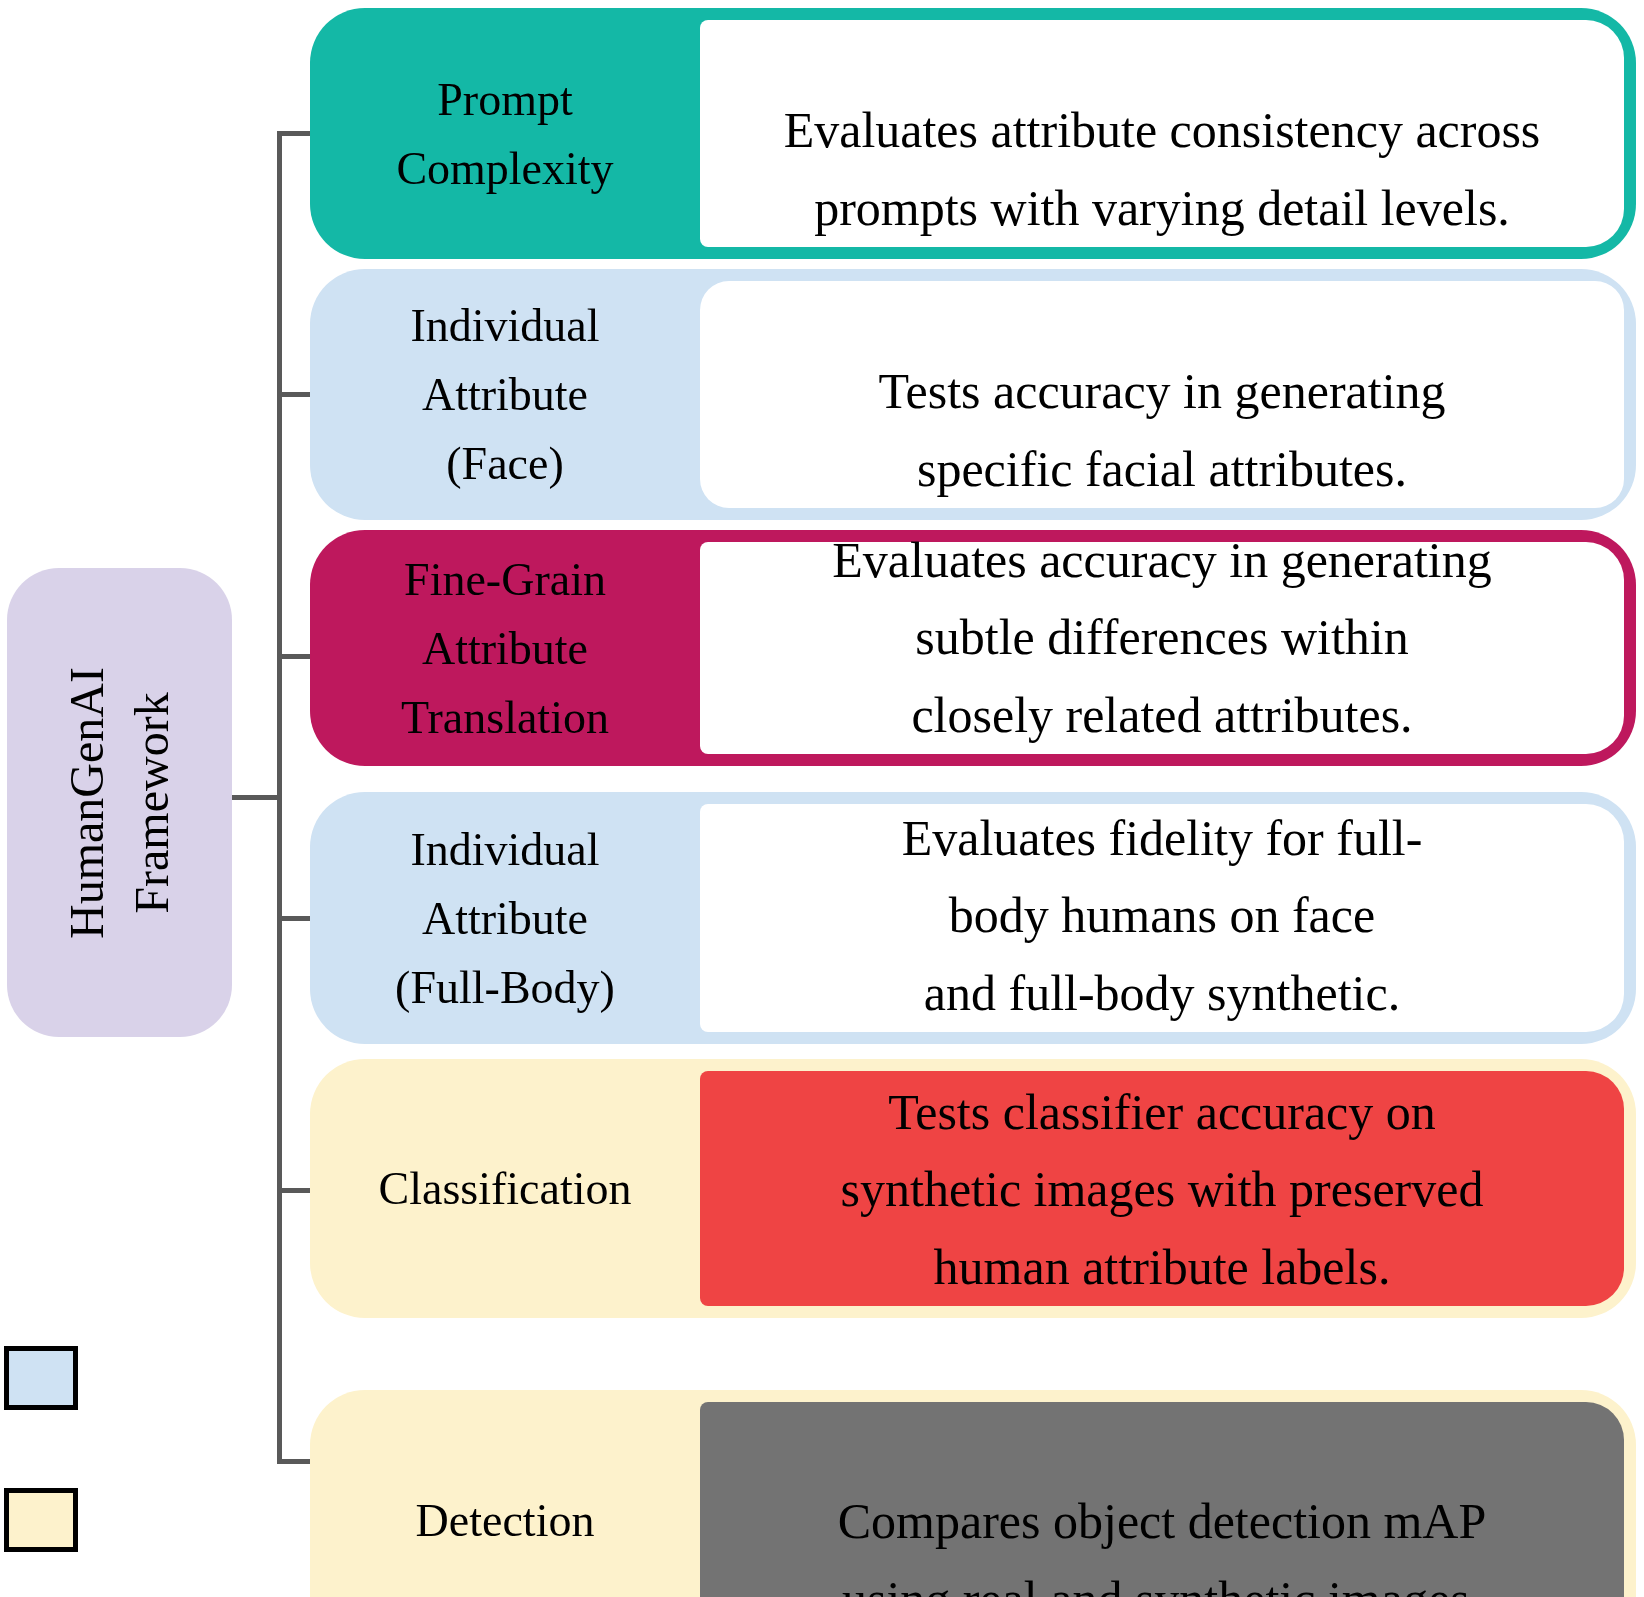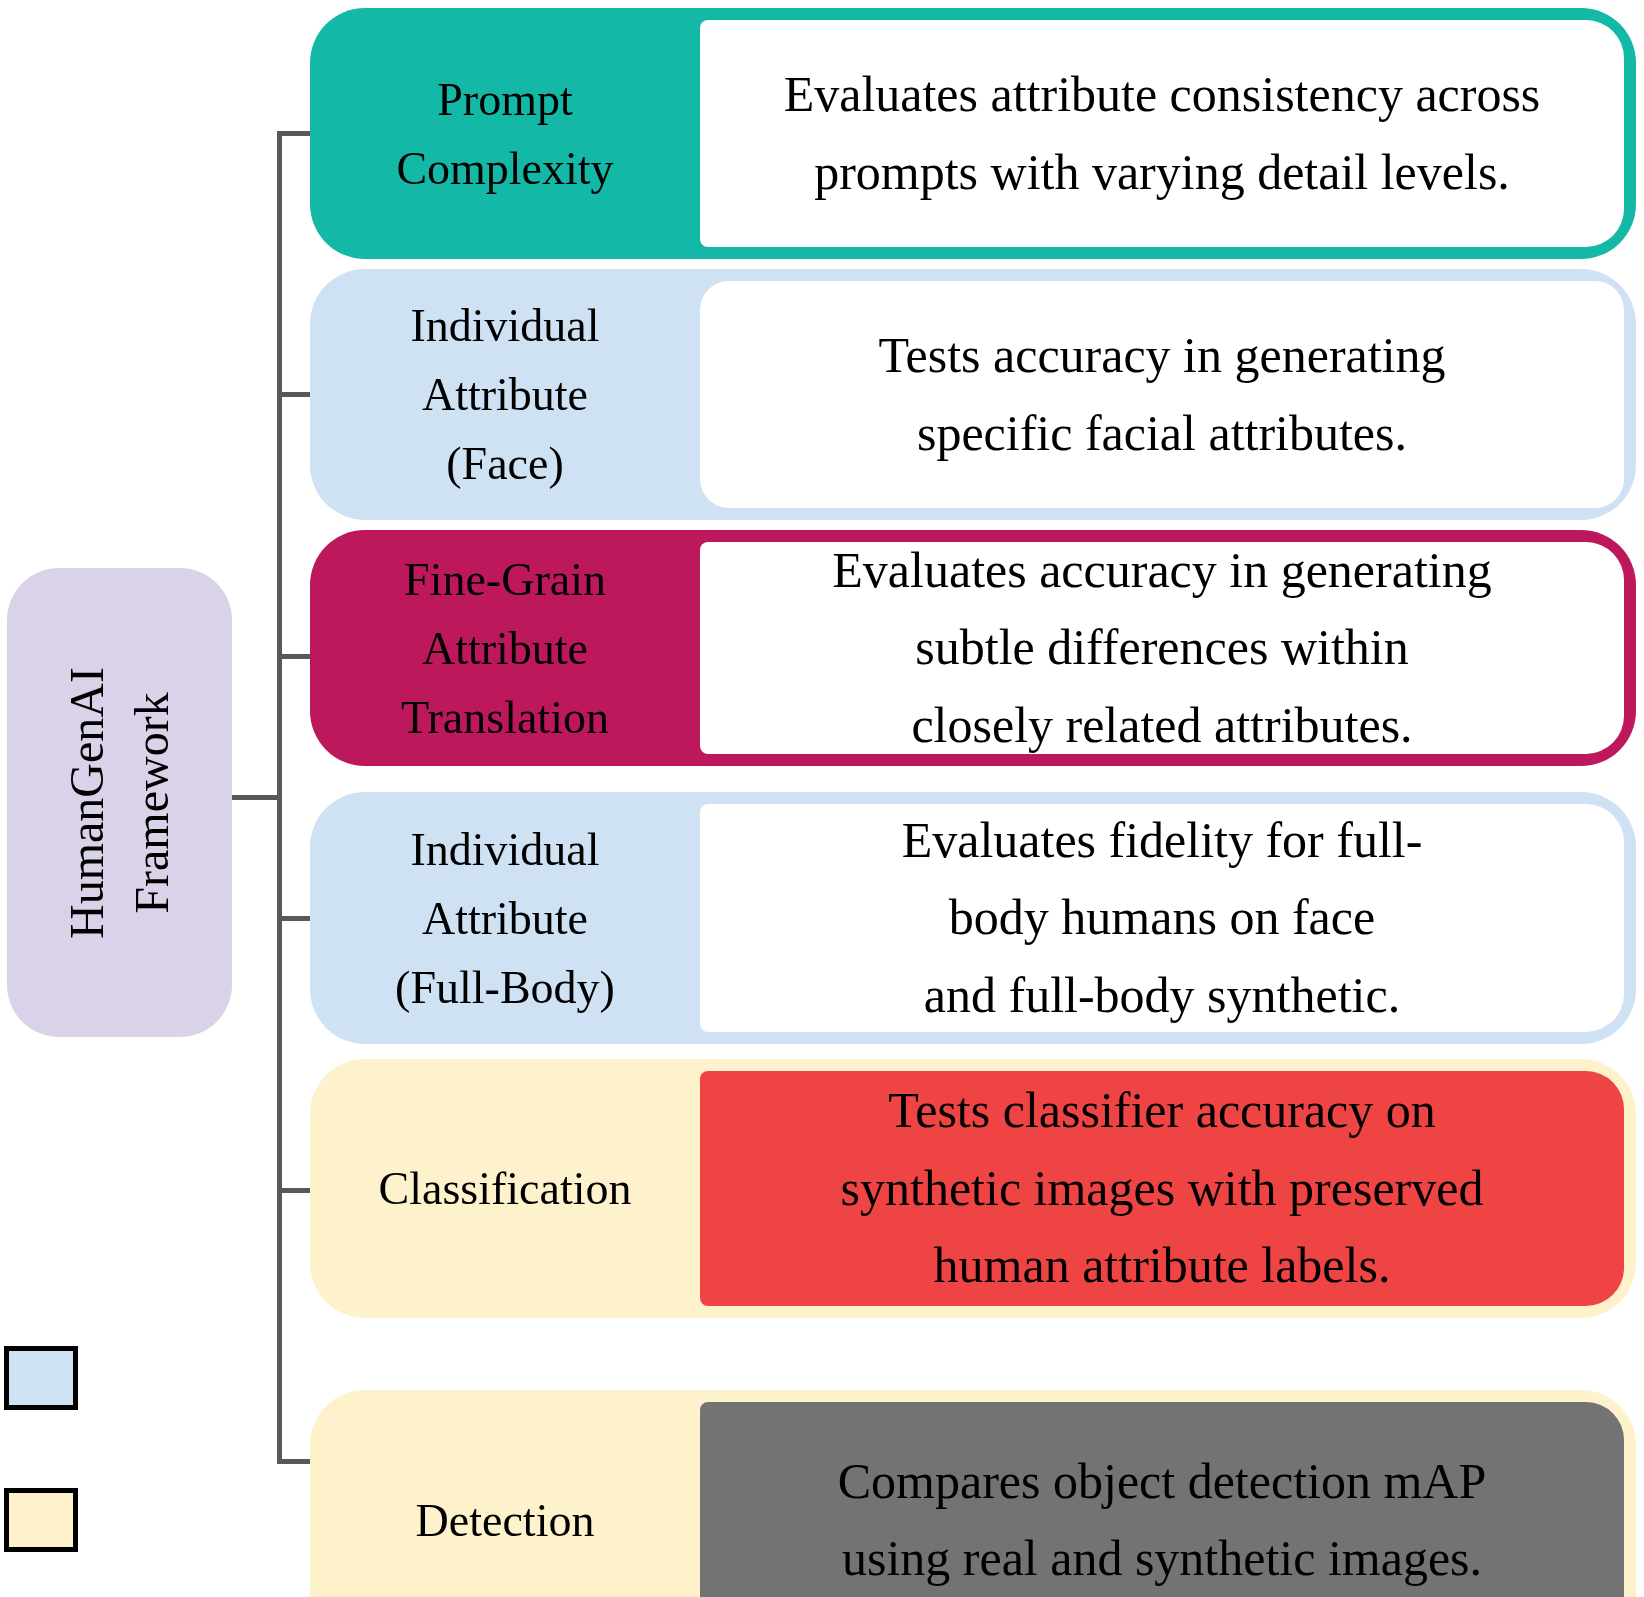--- a/index.html
+++ b/index.html
@@ -70,21 +70,21 @@
     max-width: 270px;
   }
   .desc-panel {
     position: absolute;
     left: 390px;
     right: 12px;
     top: 12px;
     bottom: 12px;
     border-radius: 8px 38px 38px 8px;
     display: flex;
-    align-items: center;
+    align-items: flex-end;
     justify-content: center;
     text-align: center;
   }
   .desc-text {
     font-size: 50px;
     line-height: 1.55;
     max-width: 760px;
     text-wrap: balance;
   }
 

